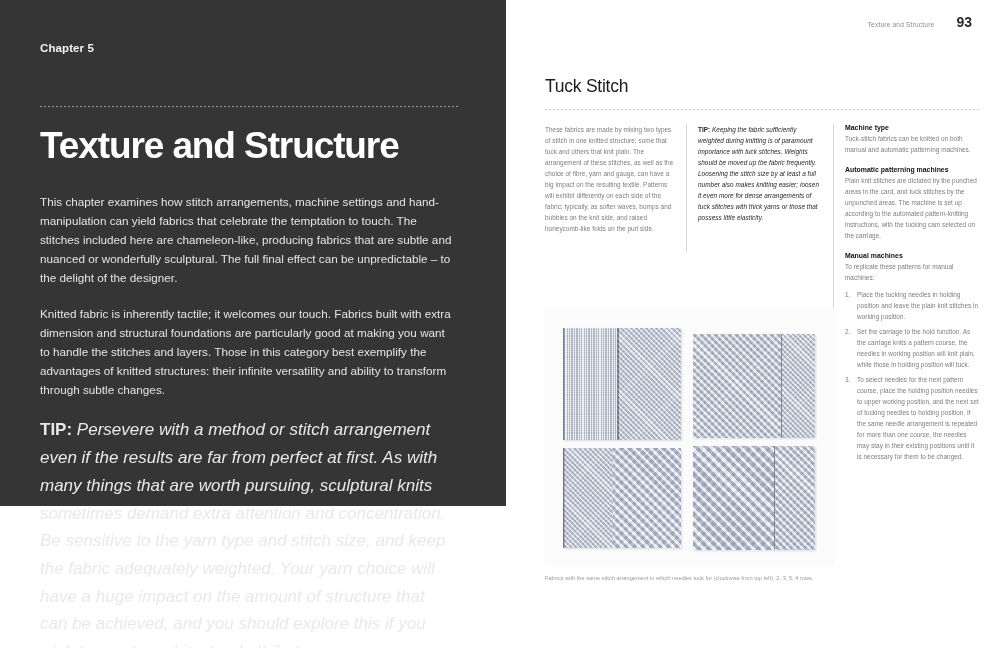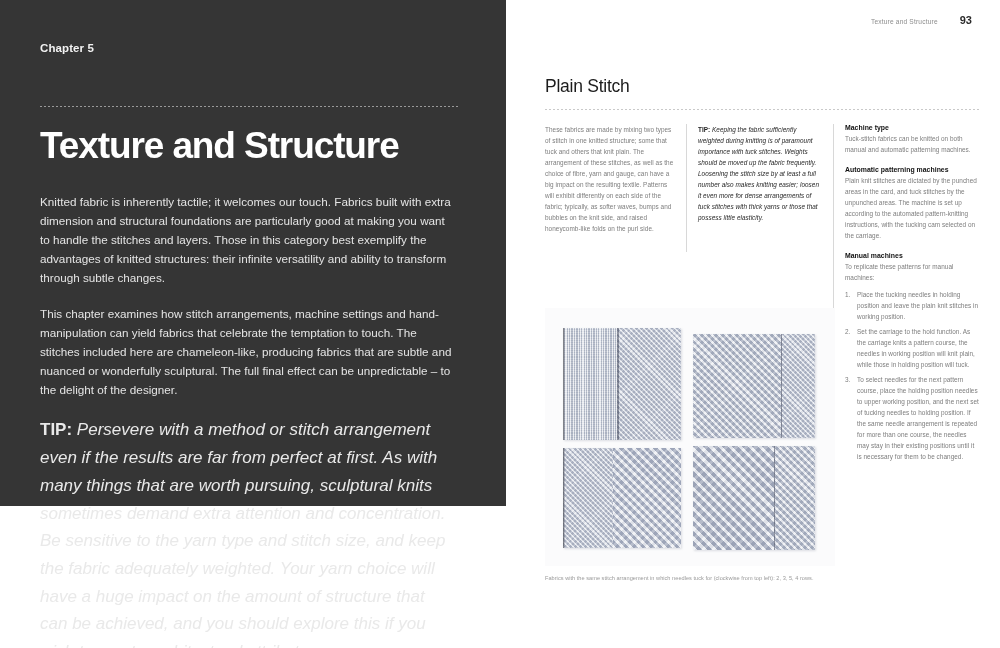--- a/index.html
+++ b/index.html
@@ -100,21 +100,21 @@
     display: flex;
     align-items: baseline;
     gap: 22px;
   }
   .running-head .rh-text {
     font-size: 6.6px;
     color: #8d8d8d;
     letter-spacing: 0.18px;
   }
   .running-head .rh-page {
-    font-size: 11px;
+    font-size: 14px;
     font-weight: bold;
     color: #2b2b2b;
   }
 
   .right-inner {
     position: absolute;
     left: 39px;
     top: 76px;
     width: 435px;
   }
@@ -313,37 +313,37 @@
 <div class="spread">
 
   <div class="page-left">
     <div class="left-inner">
       <div class="chapter-label">Chapter 5</div>
 
       <div class="rule-dotted-dark"></div>
 
       <h1 class="chapter-title">Texture and Structure</h1>
 
+      <p class="left-body">This chapter examines how stitch arrangements, machine settings and hand-manipulation can yield fabrics that celebrate the temptation to touch. The stitches included here are chameleon-like, producing fabrics that are subtle and nuanced or wonderfully sculptural. The full final effect can be unpredictable – to the delight of the designer.</p>
+
       <p class="left-body">Knitted fabric is inherently tactile; it welcomes our touch. Fabrics built with extra dimension and structural foundations are particularly good at making you want to handle the stitches and layers. Those in this category best exemplify the advantages of knitted structures: their infinite versatility and ability to transform through subtle changes.</p>
-
-      <p class="left-body">This chapter examines how stitch arrangements, machine settings and hand-manipulation can yield fabrics that celebrate the temptation to touch. The stitches included here are chameleon-like, producing fabrics that are subtle and nuanced or wonderfully sculptural. The full final effect can be unpredictable – to the delight of the designer.</p>
 
       <p class="left-tip"><span class="tiplead">TIP:</span><span> Persevere with a method or stitch arrangement even if the results are far from perfect at first. As with many things that are worth pursuing, sculptural knits sometimes demand extra attention and concentration. Be sensitive to the yarn type and stitch size, and keep the fabric adequately weighted. Your yarn choice will have a huge impact on the amount of structure that can be achieved, and you should explore this if you wish to create architectural attributes.</span></p>
     </div>
   </div>
 
   <div class="page-right">
 
     <div class="running-head">
       <span class="rh-text">Texture and Structure</span>
       <span class="rh-page">93</span>
     </div>
 
     <div class="right-inner">
-      <h2 class="section-title">Plain Stitch</h2>
+      <h2 class="section-title">Tuck Stitch</h2>
 
       <div class="rule-dotted-light"></div>
 
       <div class="cols">
 
         <div class="col col-1">
           <p class="body-sm">These fabrics are made by mixing two types of stitch in one knitted structure; some that tuck and others that knit plain. The arrangement of these stitches, as well as the choice of fibre, yarn and gauge, can have a big impact on the resulting textile. Patterns will exhibit differently on each side of the fabric; typically, as softer waves, bumps and bubbles on the knit side, and raised honeycomb-like folds on the purl side.</p>
         </div>
 
         <div class="col col-2">

